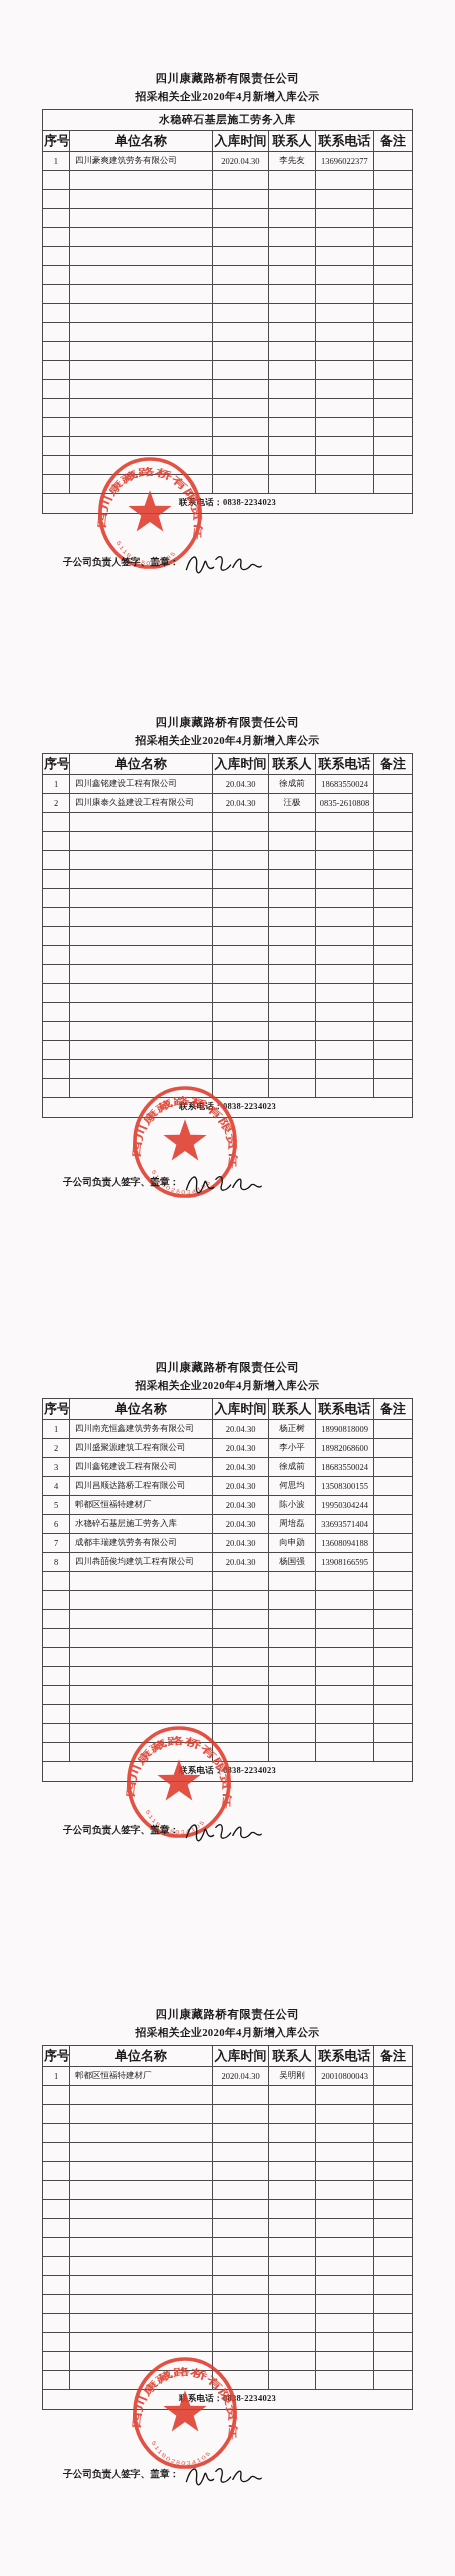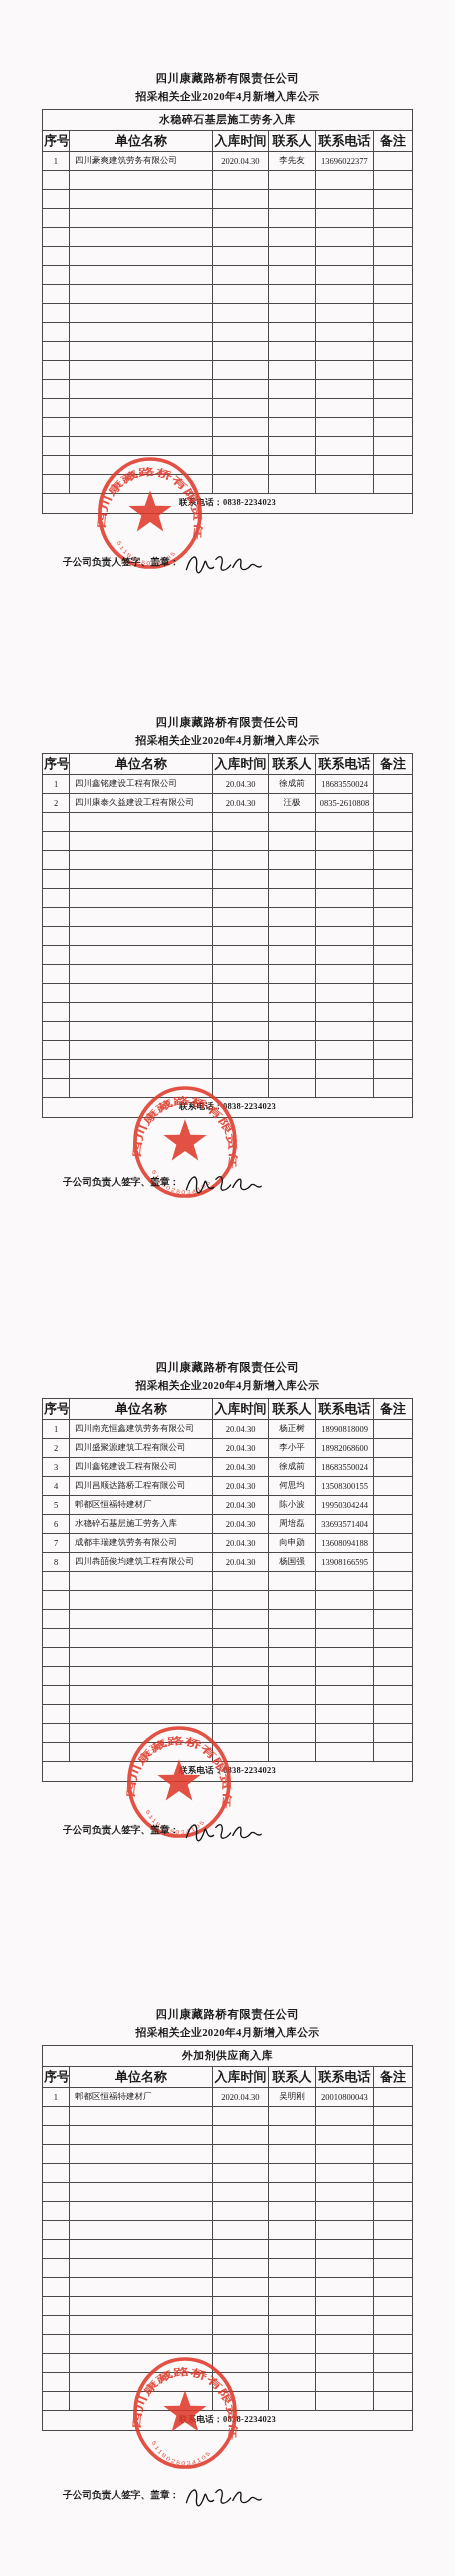--- a/index.html
+++ b/index.html
@@ -649,23 +649,20 @@
     <table class="roster">
       <colgroup>
           <col style="width:27px">
           <col style="width:143px">
           <col style="width:56px">
           <col style="width:47px">
           <col style="width:58px">
           <col style="width:39px">
         </colgroup>
       <thead>
-        <tr class="section-row">
-          <th colspan="6">外加剂供应商入库</th>
-        </tr>
         <tr class="cols-row">
           <th>序号</th>
           <th>单位名称</th>
           <th>入库时间</th>
           <th>联系人</th>
           <th>联系电话</th>
           <th>备注</th>
         </tr>
       </thead>
       <tbody>

